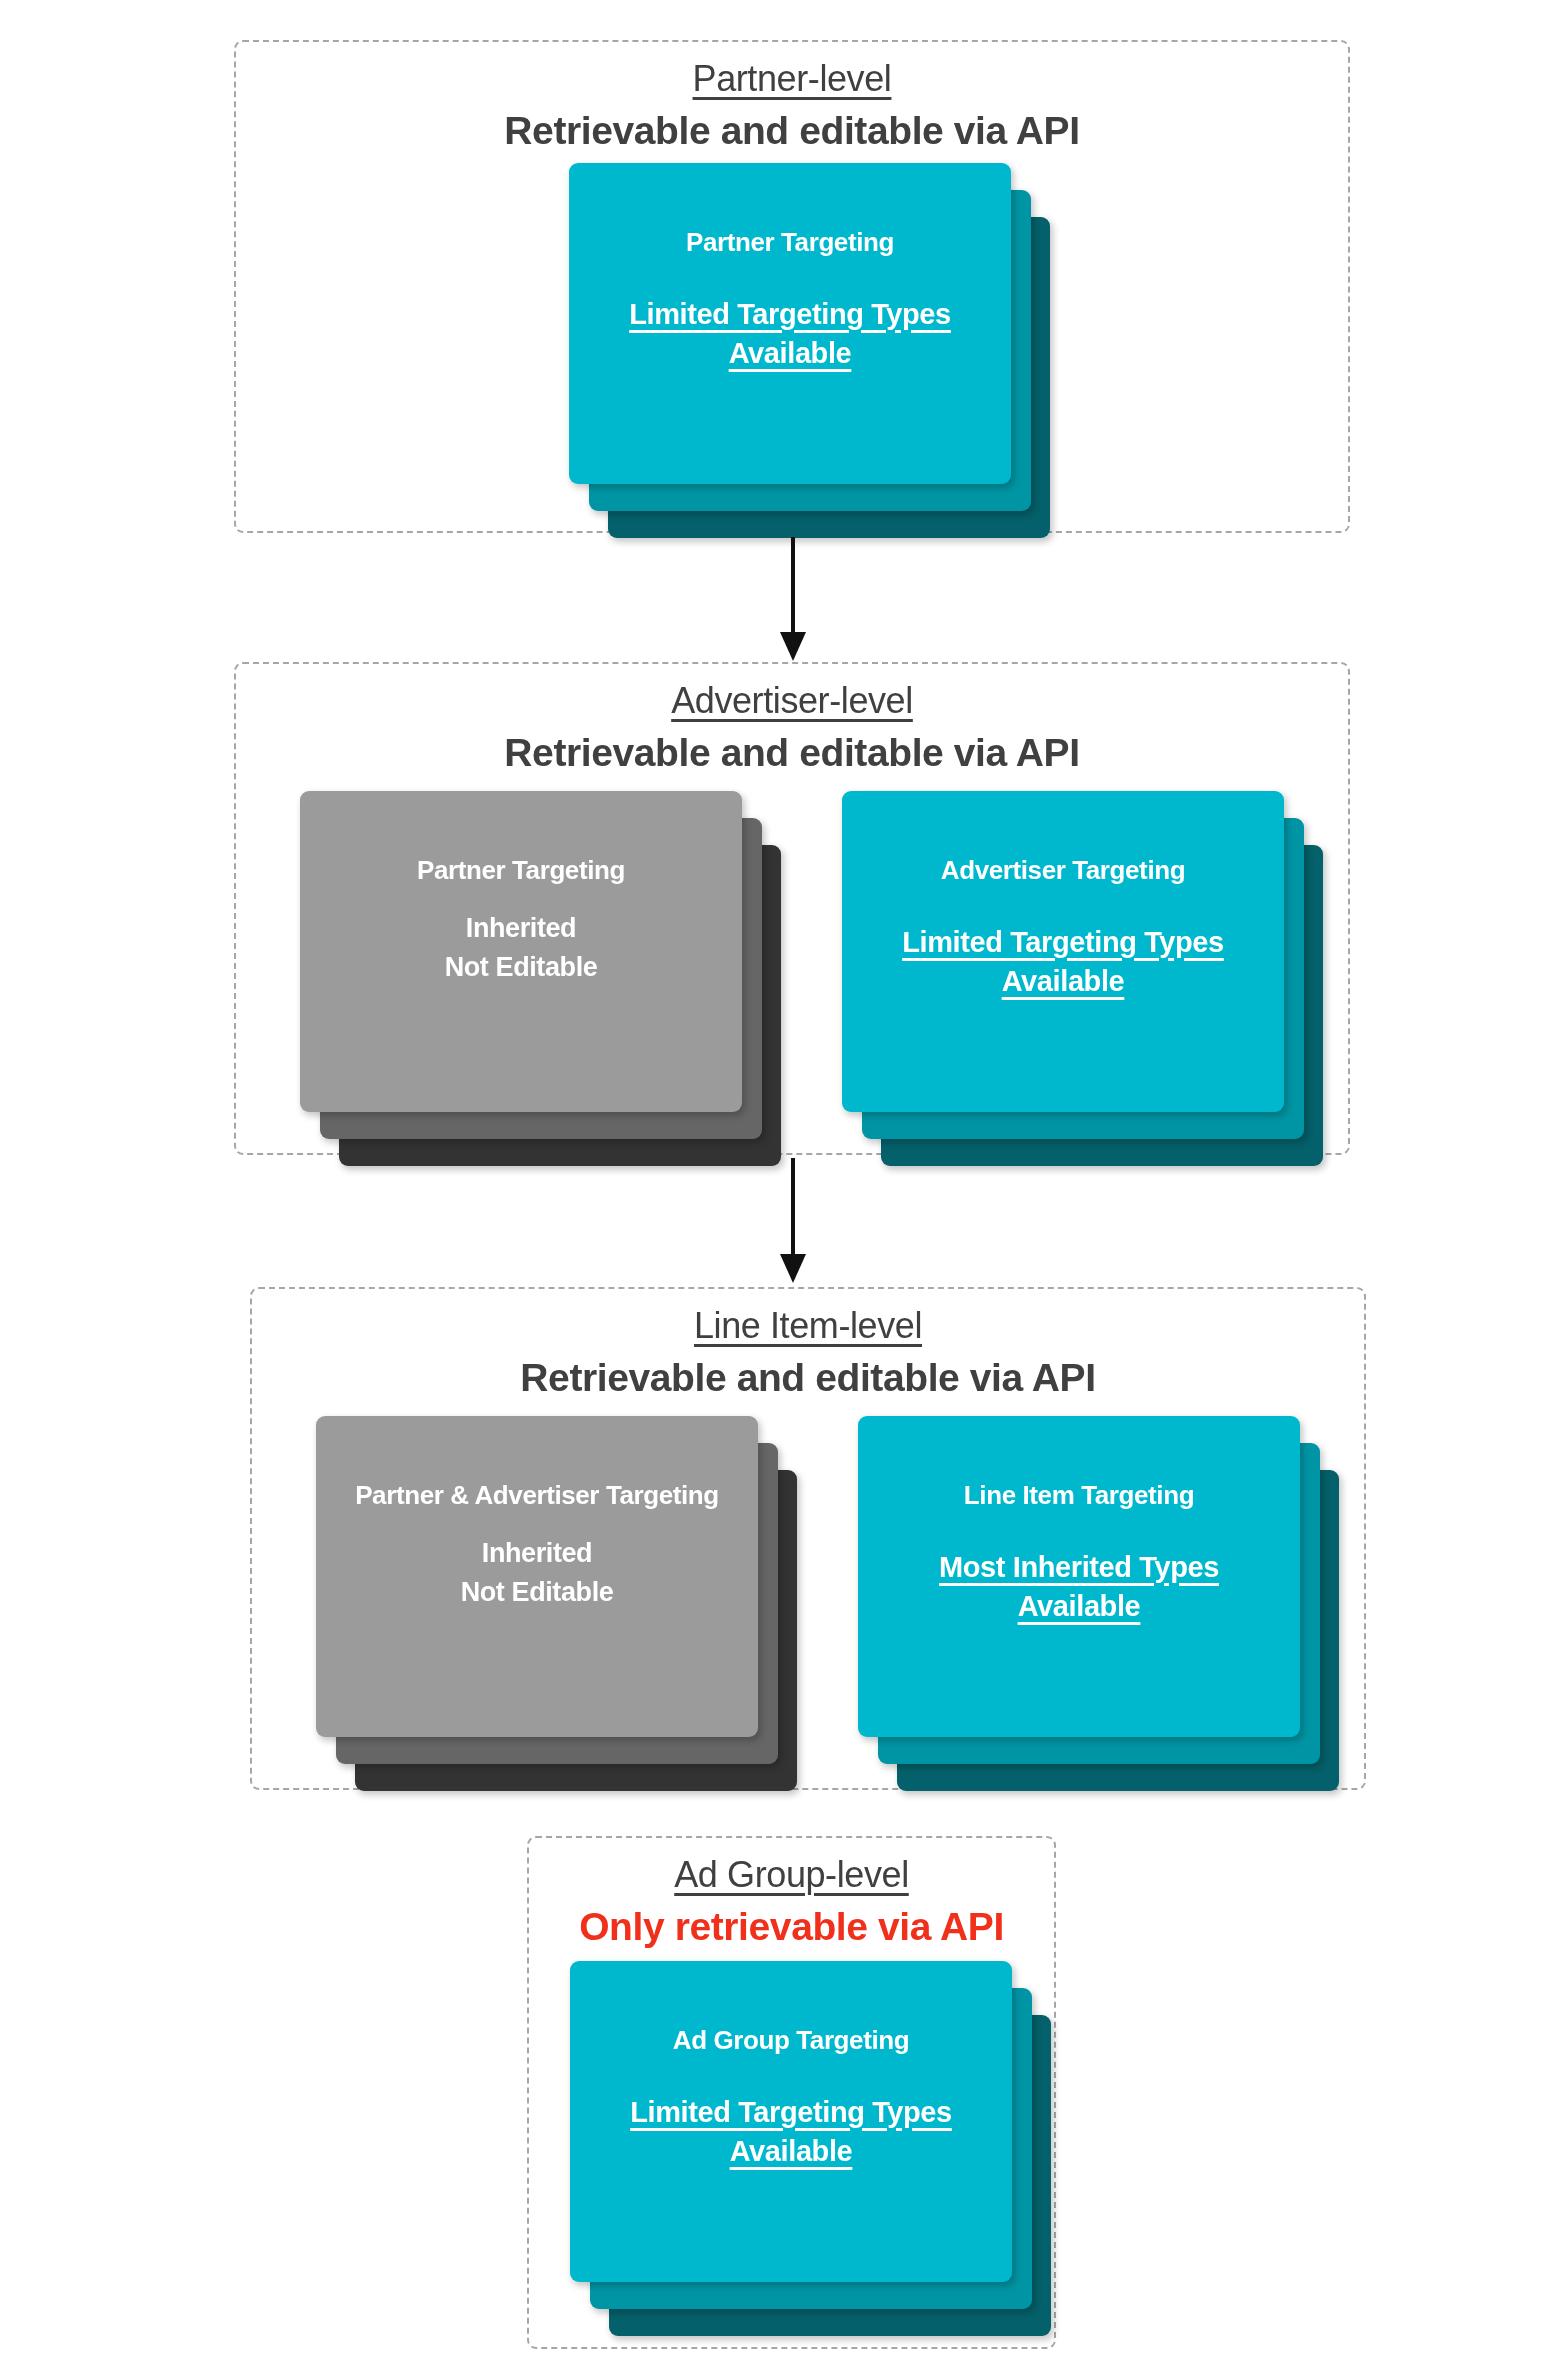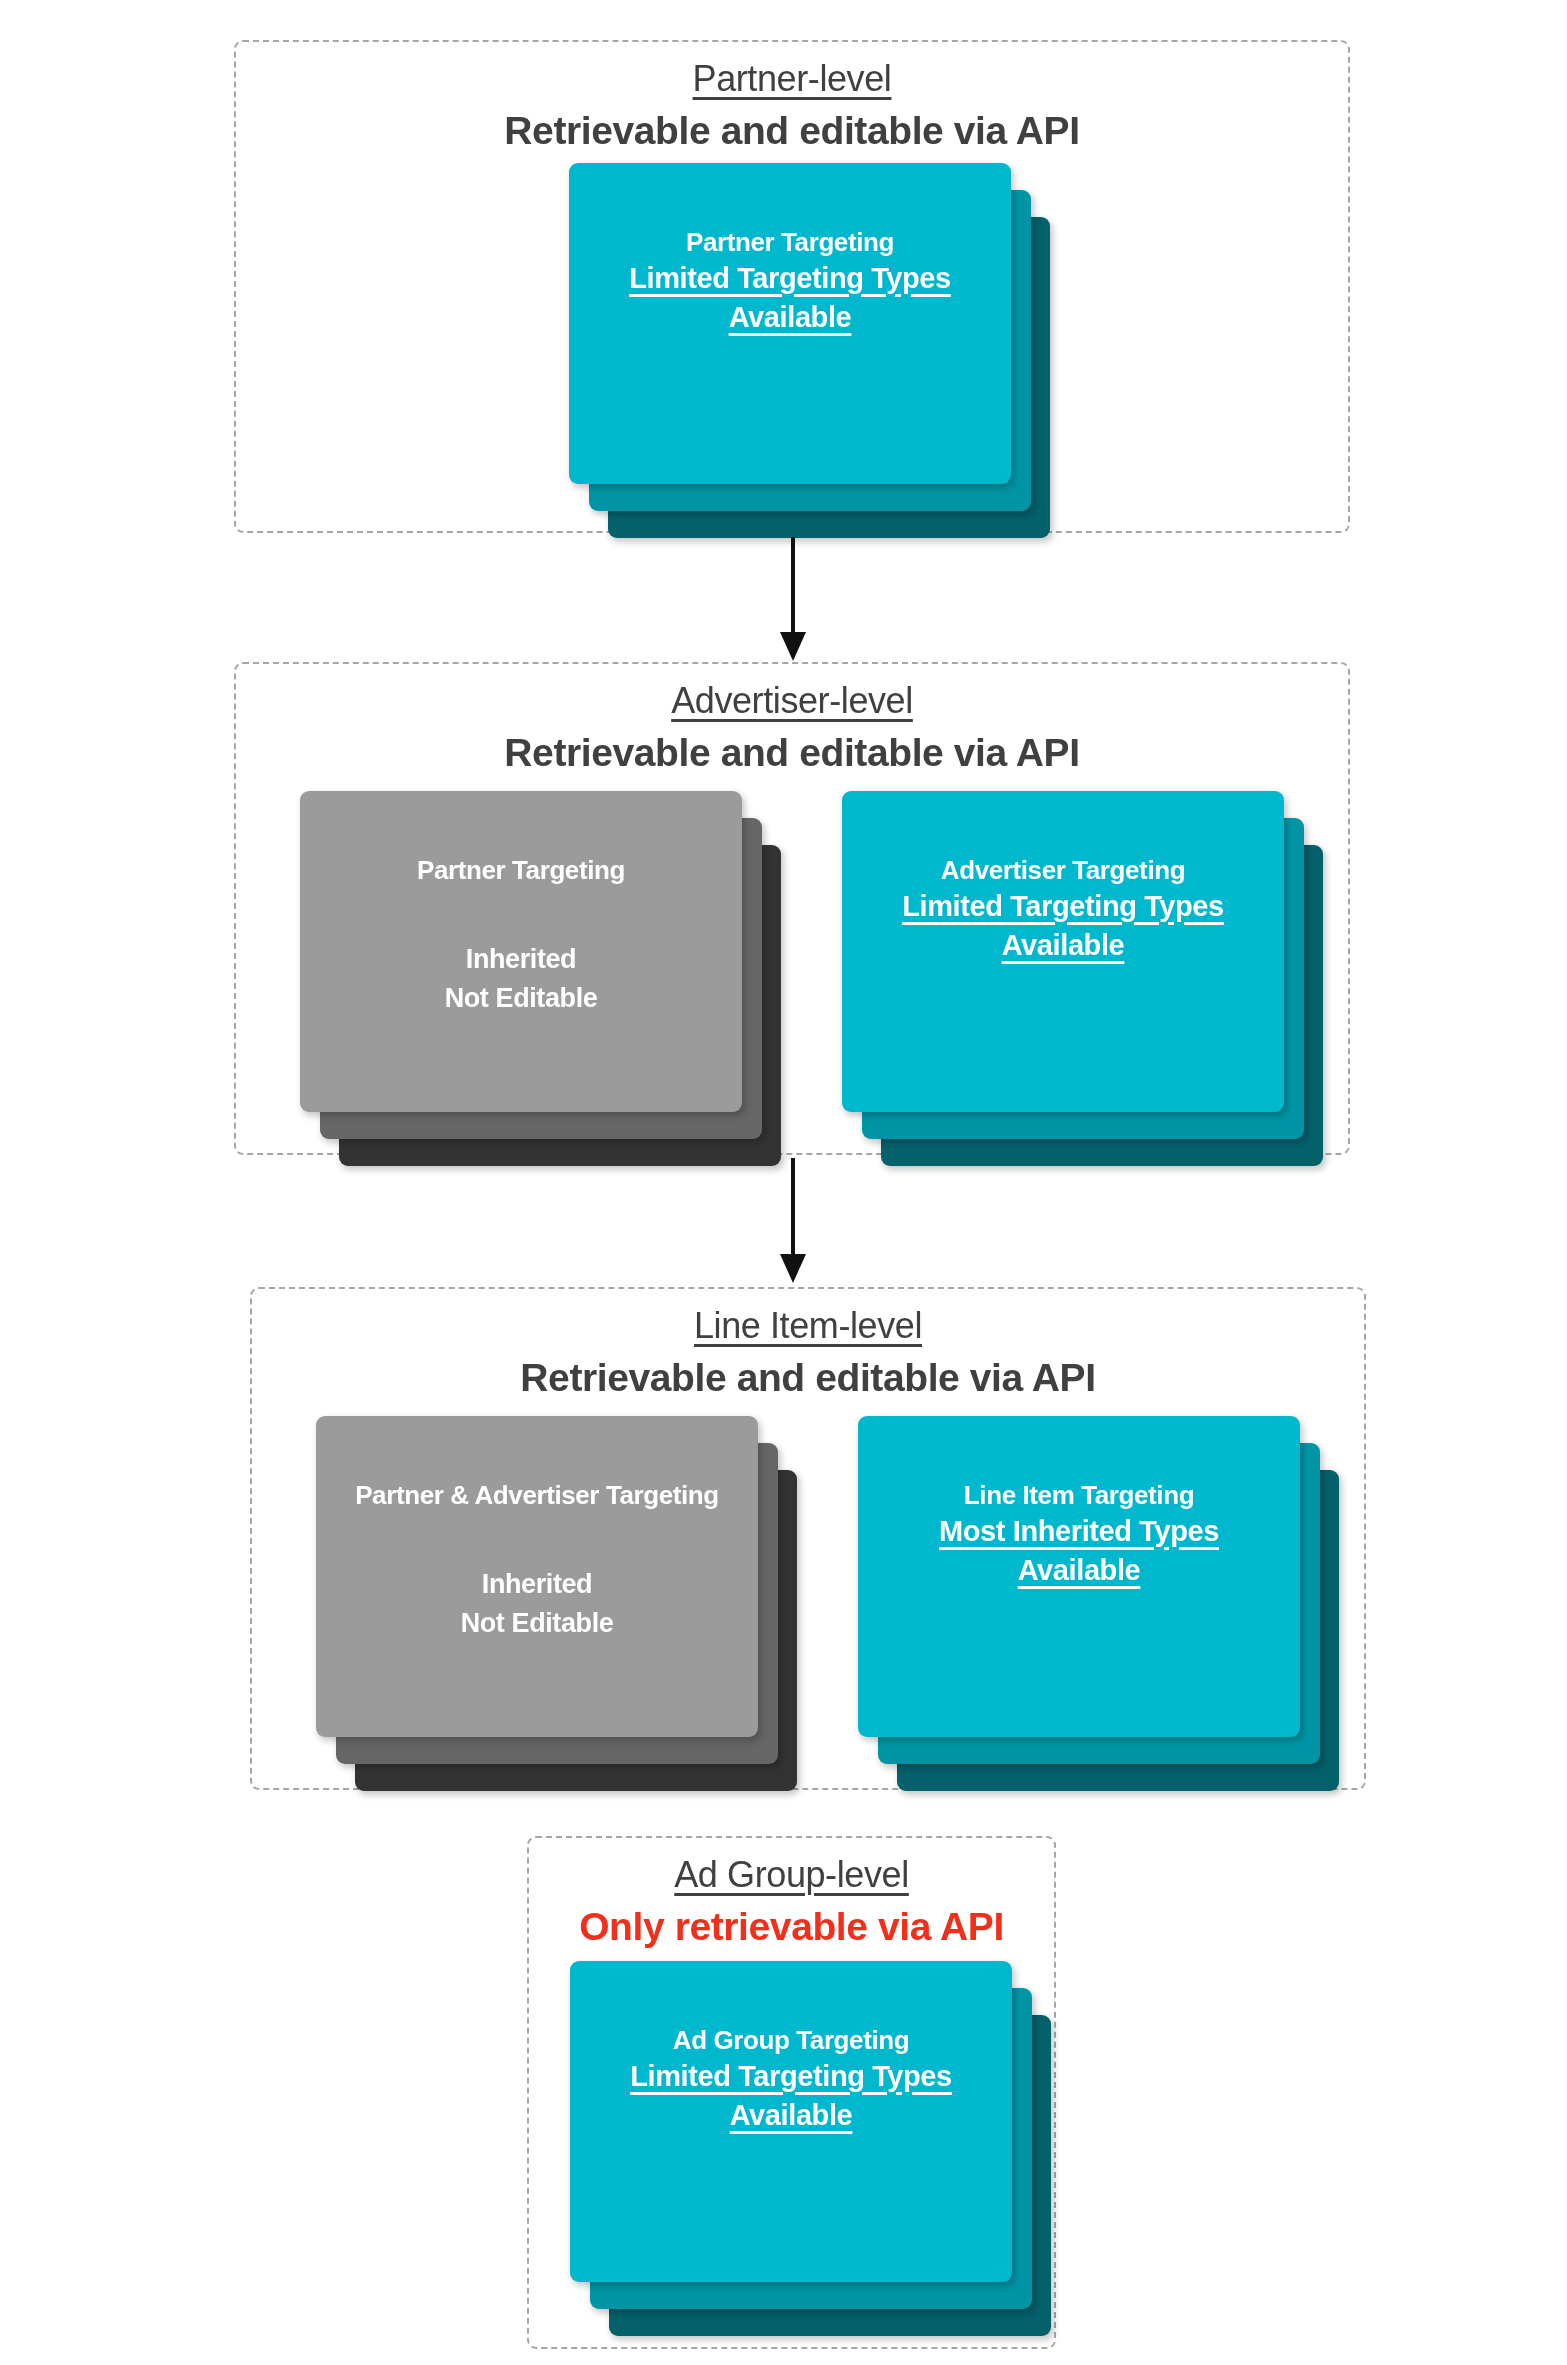--- a/index.html
+++ b/index.html
@@ -47,28 +47,28 @@
   .card-face{
     position:absolute; left:0; top:0; width:442px; height:321px;
     display:flex; flex-direction:column; align-items:center;
     padding-top:63px; box-sizing:border-box; text-align:center;
   }
   .card-title{
     font-size:26px; font-weight:700; color:var(--card_text);
     letter-spacing:-0.4px; line-height:1.25; max-width:411px;
   }
   .card-note{
-    font-size:29px; font-weight:700; color:var(--card_text);
+    margin-top:36px; font-size:29px; font-weight:700; color:var(--card_text);
     letter-spacing:-0.4px; line-height:1.35; max-width:393px;
   }
   .card-note.underline{
     text-decoration:underline; text-decoration-thickness:2.7px; text-underline-offset:6.3px;
   }
   .note-line{ display:block; font-size:27px; font-weight:700; color:var(--card_text); line-height:1.45; }
-  .card-note.plain{ margin-top:53px; }
+  .card-note.plain{ margin-top:22px; }
 
   .arrow{ position:absolute; left:791px; width:3.6px; background:var(--arrow); }
   .arrow::after{
     content:""; position:absolute; top:100%; left:50%; transform:translateX(-50%);
     border-left:13.4px solid transparent; border-right:13.4px solid transparent;
     border-top:29px solid var(--arrow);
   }
   #arrow1{ top:537px; height:95px; }
   #arrow2{ top:1158px; height:96px; }
 

